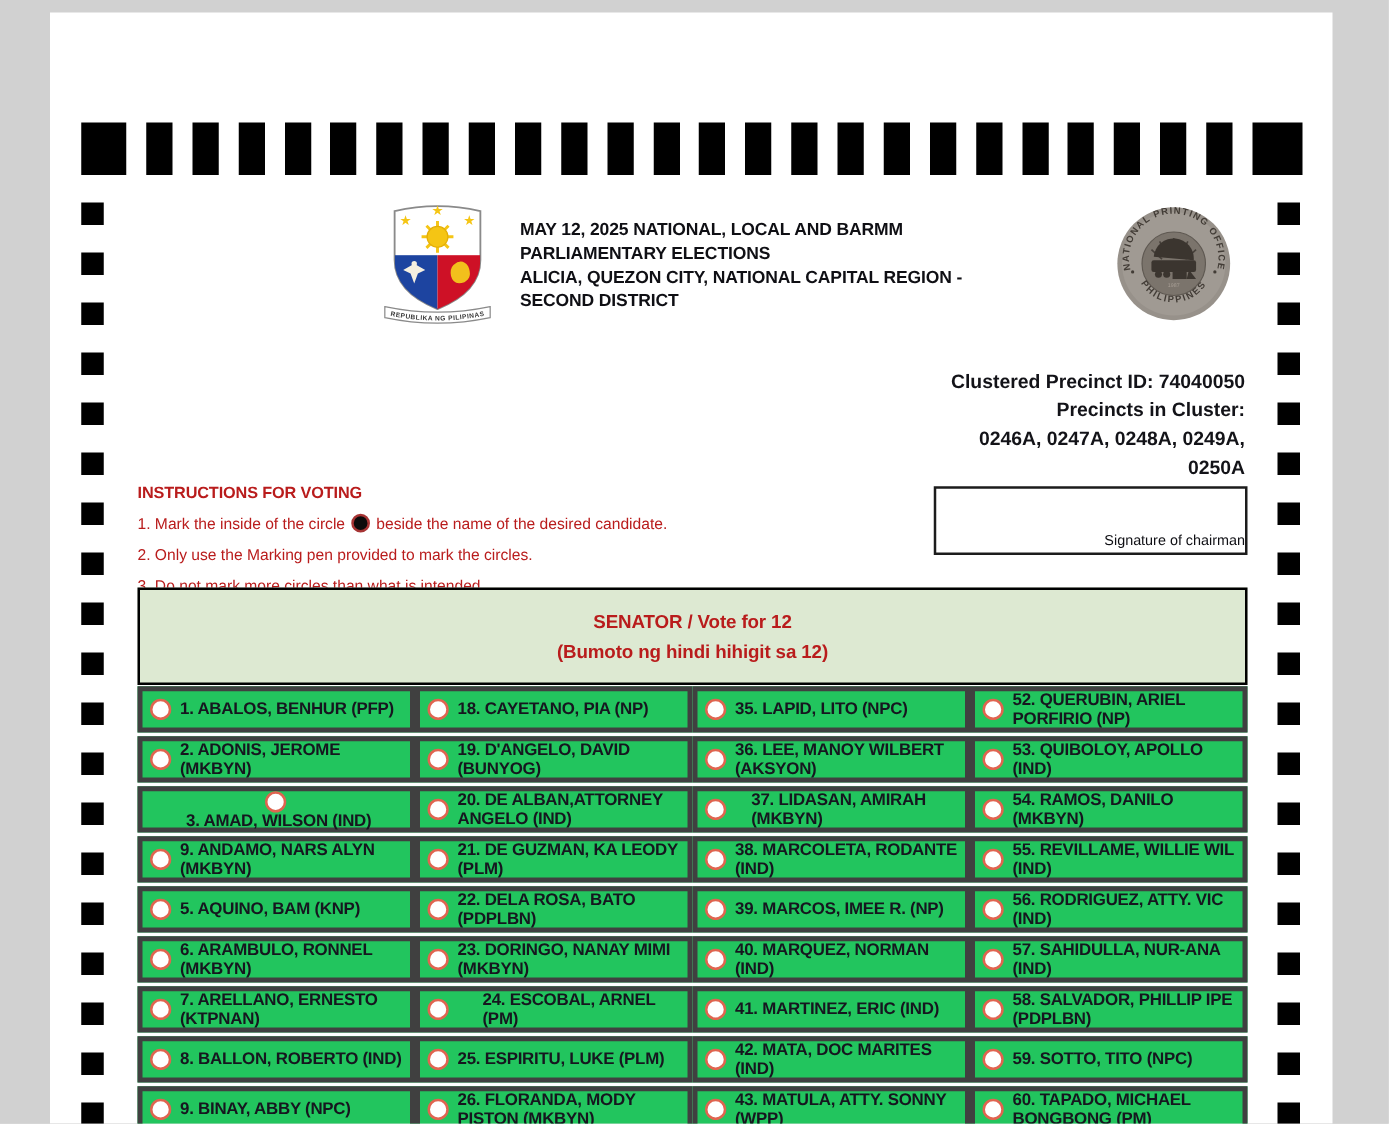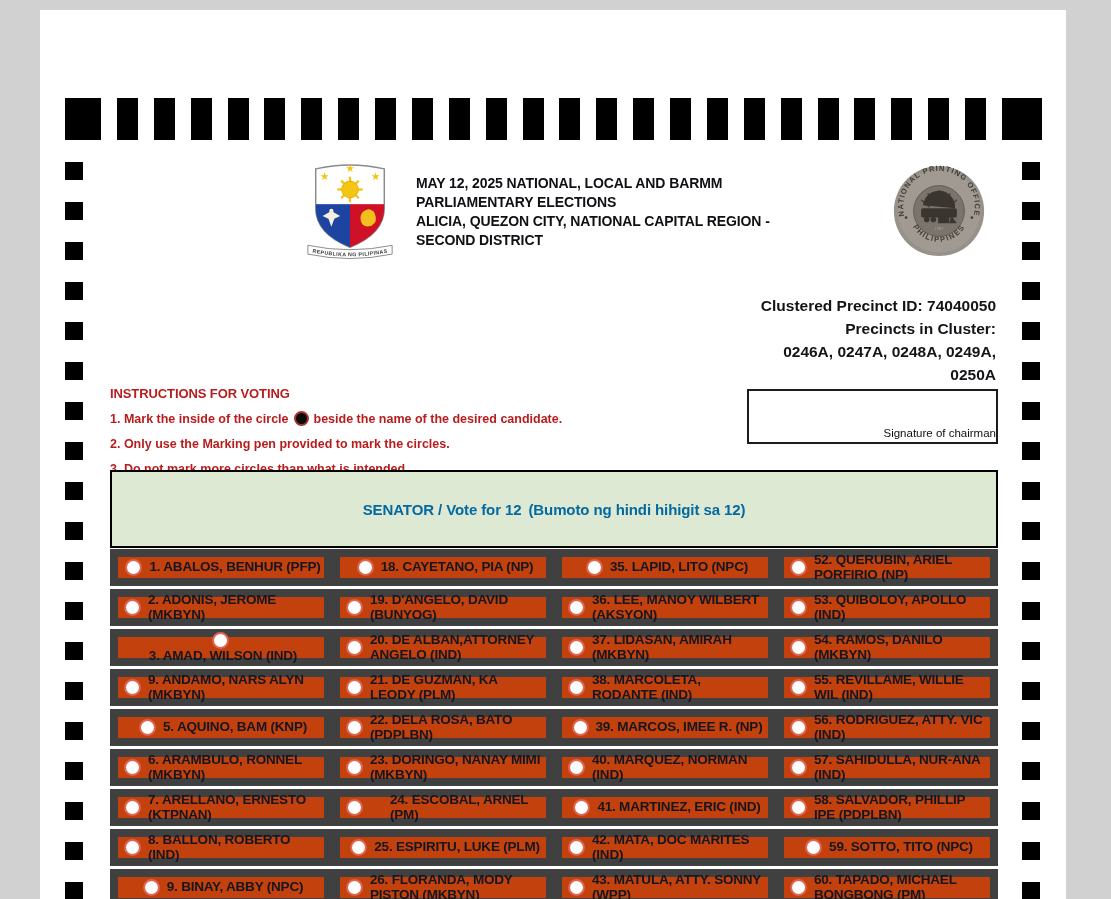--- a/index.html
+++ b/index.html
@@ -24,38 +24,38 @@
   .coat{position:absolute;left:261px;top:147px;width:98px;height:110px;}
   .title-block{position:absolute;left:376px;top:164px;width:390px;font-size:14px;font-weight:bold;
                color:#0f0f14;line-height:19px;letter-spacing:-0.1px;}
   .seal{position:absolute;left:852px;top:154px;width:94px;height:94px;}
 
   .precinct{position:absolute;right:70px;top:284px;text-align:right;font-size:15.5px;
             font-weight:600;color:#131318;line-height:23px;}
 
   .instructions{position:absolute;left:70px;top:376px;width:580px;color:#b91c1c;}
   .ins-head{font-size:13px;font-weight:bold;margin-bottom:10px;letter-spacing:-0.1px;}
-  .ins-item{font-size:12.5px;font-weight:700;margin-bottom:11px;display:flex;align-items:center;gap:5px;white-space:nowrap;text-align:right;}
+  .ins-item{font-size:12.5px;font-weight:400;margin-bottom:11px;display:flex;align-items:center;gap:5px;white-space:nowrap;text-align:right;}
   .demo-circle{display:inline-block;width:11px;height:11px;border-radius:50%;background:#0b0b0b;
                border:2px solid #a63434;box-sizing:content-box;flex:0 0 auto;}
 
   .sigbox{position:absolute;left:707px;top:379px;width:251px;height:55px;border:2px solid #1c1c1c;
           box-sizing:border-box;display:flex;align-items:flex-end;justify-content:flex-end;background:#fff;}
   .siglabel{font-size:11.5px;color:#0f0f14;padding-bottom:3px;}
 
   .contest-header{position:absolute;left:70px;top:460px;width:888px;height:78px;
                   background:var(--green,#dde9d2);border:2px solid #000;box-sizing:border-box;
-                  display:flex;flex-direction:row;align-items:center;justify-content:center;
-                  gap:7px;color:#0369a1;}
+                  display:flex;flex-direction:column;align-items:center;justify-content:center;
+                  gap:7px;color:#b91c1c;}
   .contest-title,.contest-sub{font-size:15px;font-weight:bold;letter-spacing:-0.1px;}
 
   .grid{position:absolute;left:70px;top:539px;width:888px;display:grid;
         grid-template-columns:repeat(4,222px);grid-template-rows:repeat(9,37px);row-gap:3px;}
-  .cell{border:8px solid #404040;background:#c2410c;display:flex;align-items:center;
-        padding-left:6px;box-sizing:border-box;justify-content:center;}
+  .cell{border:4px solid #404040;background:#22c55e;display:flex;align-items:center;
+        padding-left:6px;box-sizing:border-box;}
   .bubble{width:17px;height:17px;border-radius:50%;border:2.5px solid var(--circle,#e06450);
           background:#fff;flex:0 0 auto;margin-right:7px;box-sizing:border-box;}
   .cname{font-size:13.5px;font-weight:bold;color:var(--ink,#16161f);line-height:14.5px;
          letter-spacing:-0.2px;padding-right:2px;}
 </style>
 </head>
 <body>
 
 <div class="stage">
   <div class="page">
@@ -307,21 +307,21 @@
           <span class="cname">26. FLORANDA, MODY PISTON (MKBYN)</span>
         </div>
         <div class="cell" style="grid-area: 1 / 3;">
           <span class="bubble"></span>
           <span class="cname">35. LAPID, LITO (NPC)</span>
         </div>
         <div class="cell" style="grid-area: 2 / 3;">
           <span class="bubble"></span>
           <span class="cname">36. LEE, MANOY WILBERT (AKSYON)</span>
         </div>
-        <div class="cell" style="grid-area: 3 / 3;">
+        <div class="cell" style="grid-area: 3 / 3; gap: 13px;">
           <span class="bubble"></span>
           <span class="cname">37. LIDASAN, AMIRAH (MKBYN)</span>
         </div>
         <div class="cell" style="grid-area: 4 / 3;">
           <span class="bubble"></span>
           <span class="cname">38. MARCOLETA, RODANTE (IND)</span>
         </div>
         <div class="cell" style="grid-area: 5 / 3;">
           <span class="bubble"></span>
           <span class="cname">39. MARCOS, IMEE R. (NP)</span>

